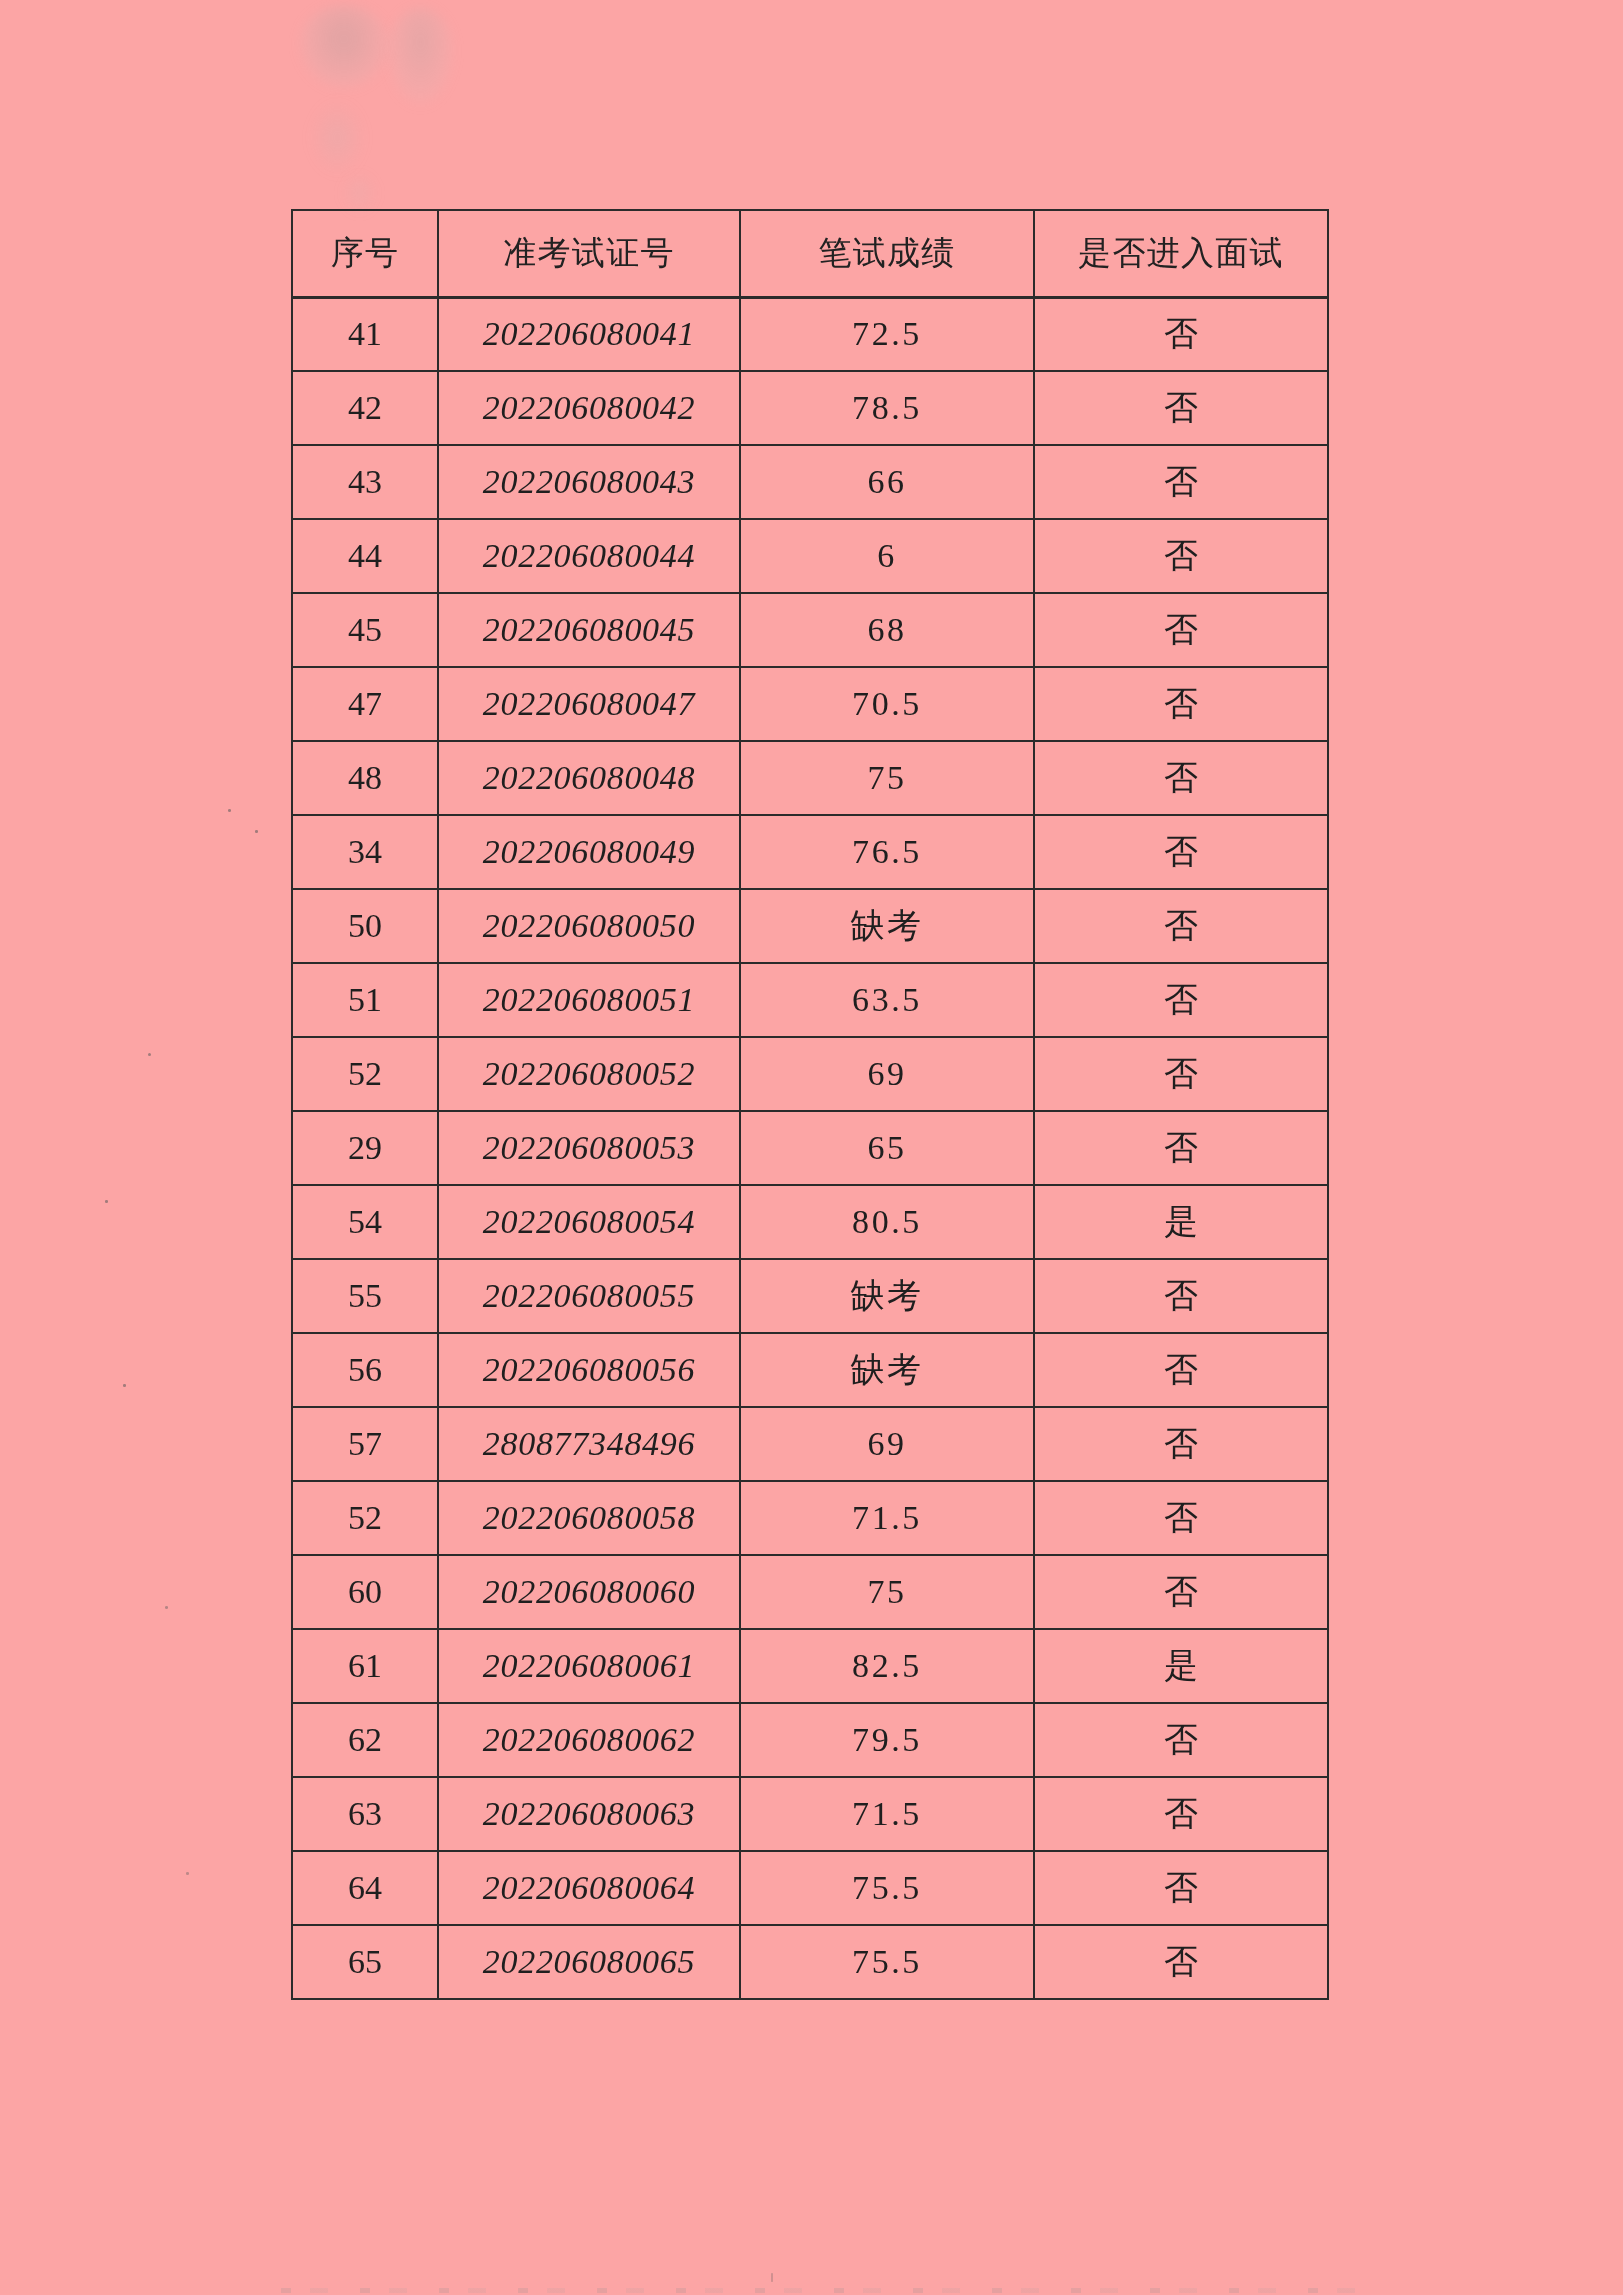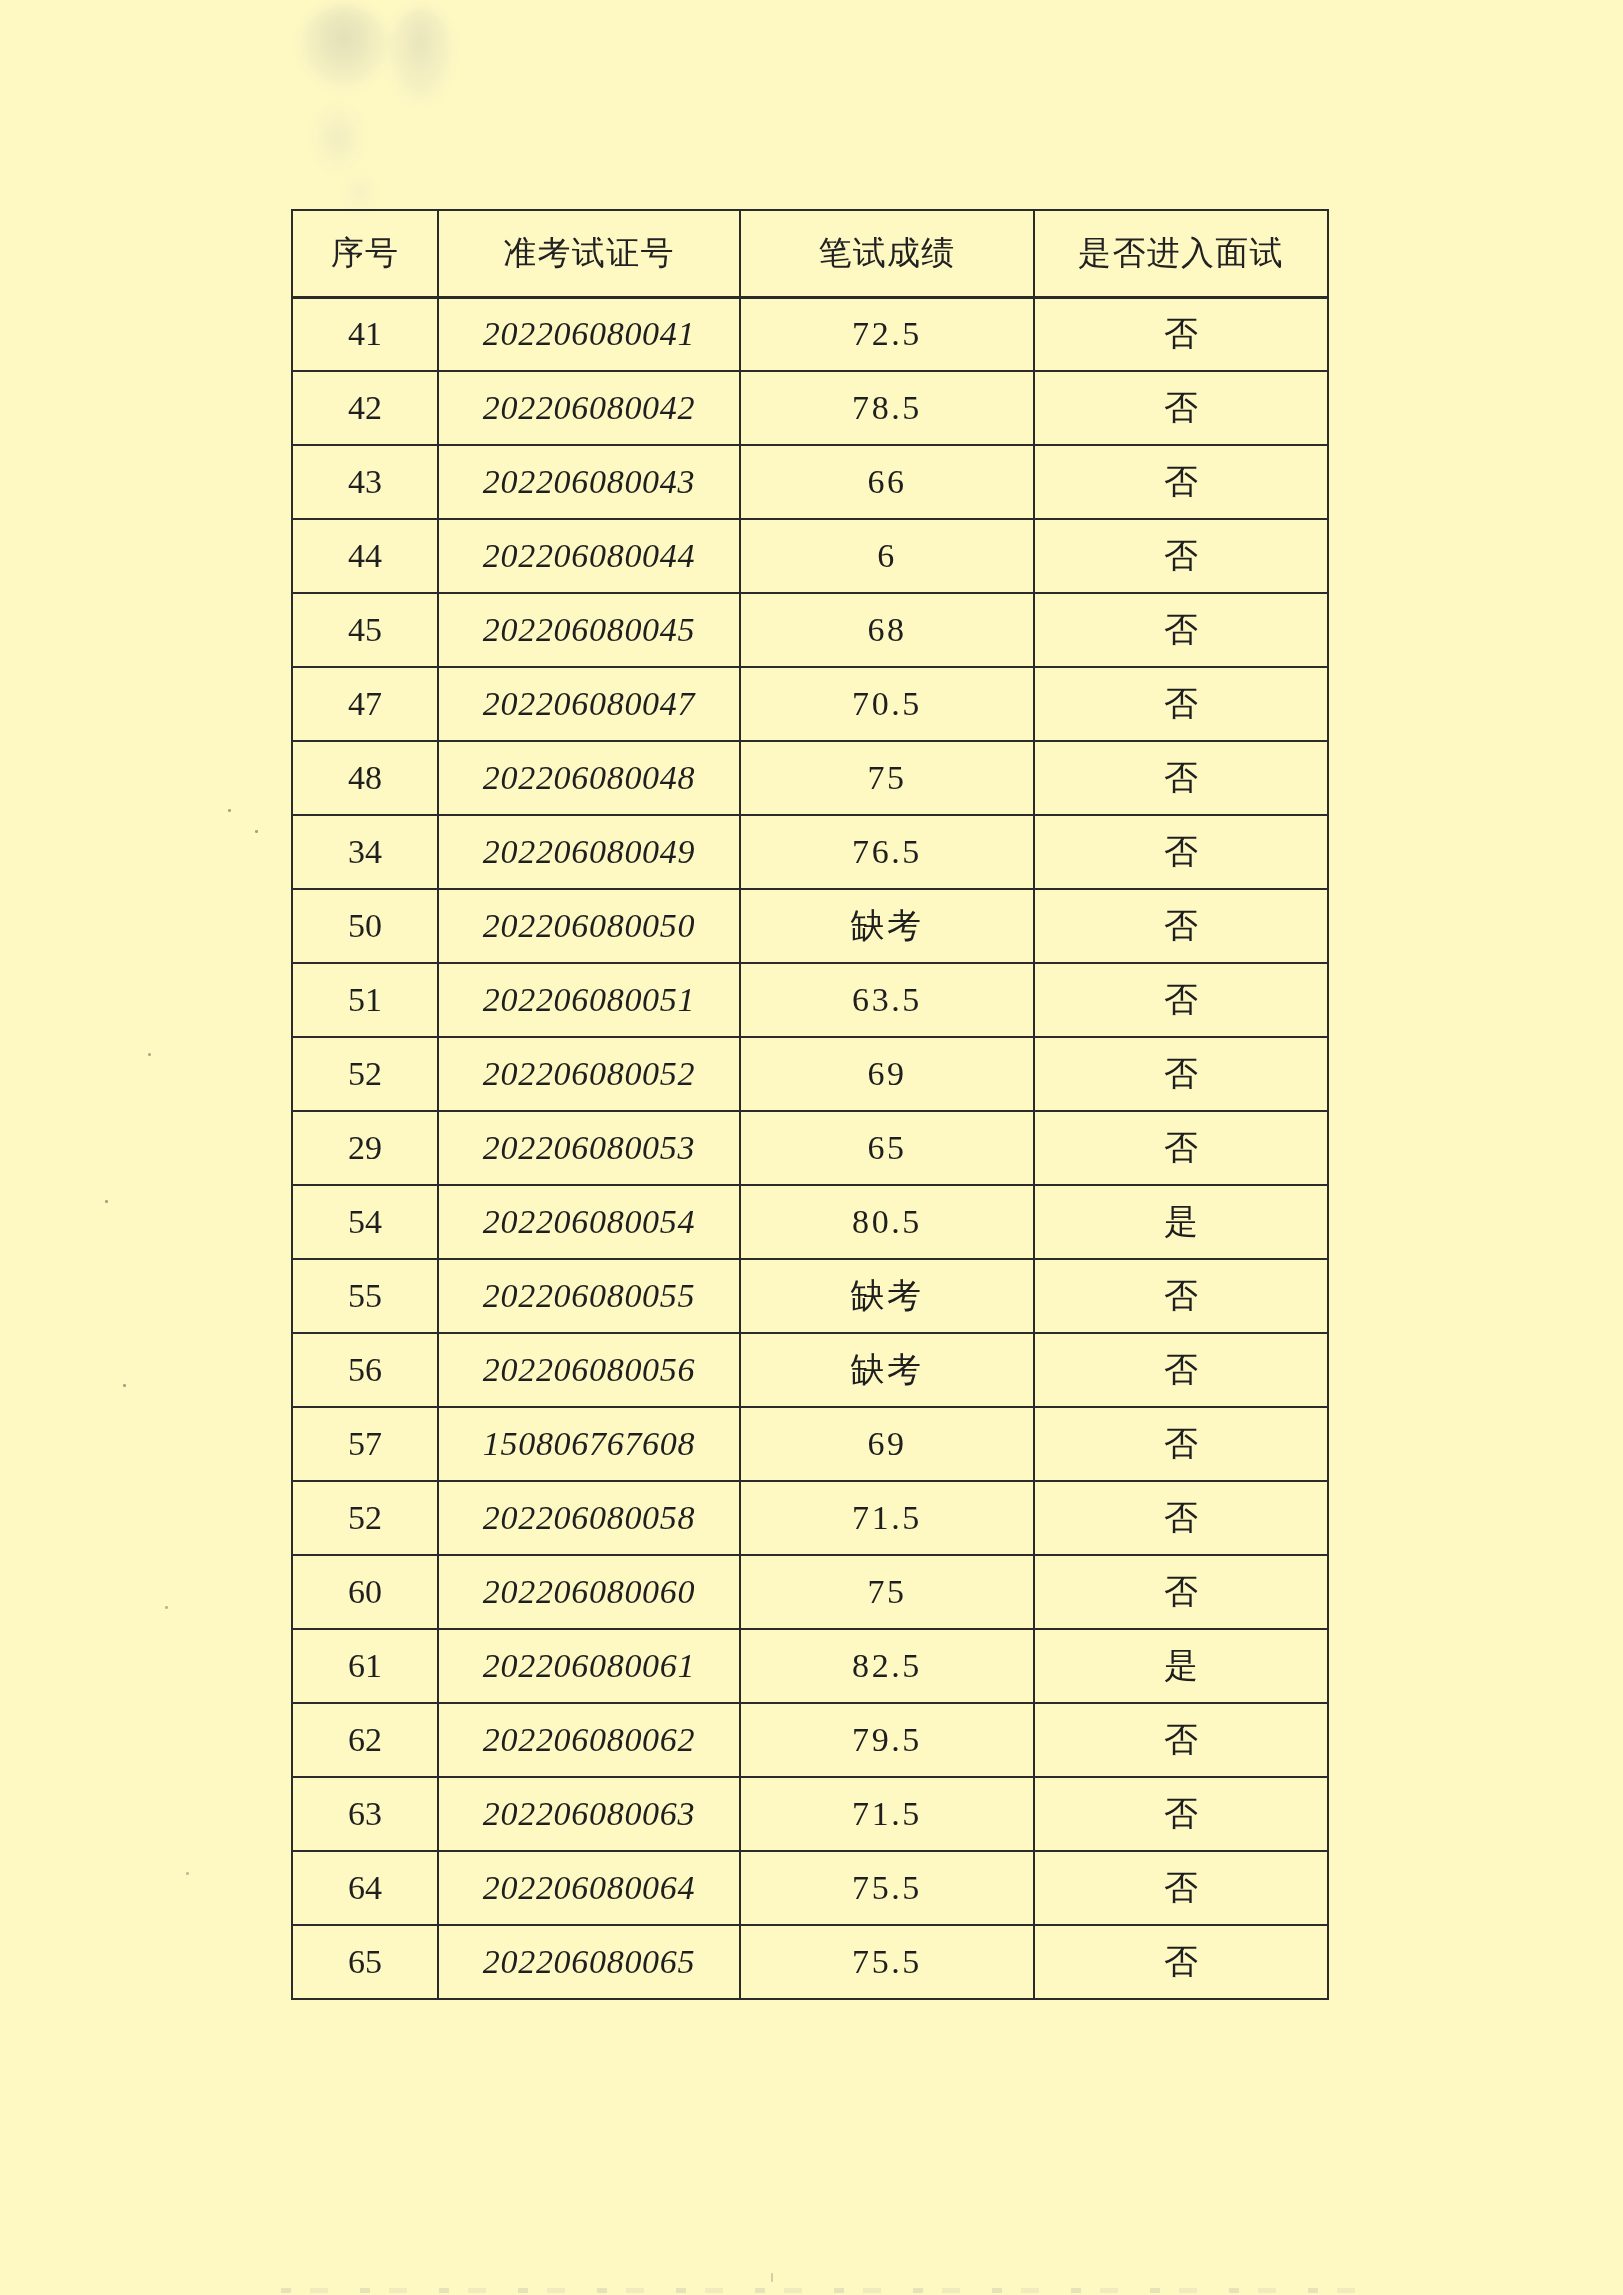--- a/index.html
+++ b/index.html
@@ -11,21 +11,21 @@
     position: relative;
     width: 1623px;
     height: 2295px;
     overflow: hidden;
     font-family: "Liberation Serif", "DejaVu Serif", serif;
     color: #1e1e1e;
   }
   .page {
     position: absolute;
     inset: 0;
-    background: #fef9c3;
+    background: #fca5a5;
   }
   table.results {
     position: absolute;
     left: 291px;
     top: 209px;
     width: 1035px;
     border-collapse: collapse;
     table-layout: fixed;
     border: 2.6px solid #2b2b2b;
     background: transparent;
@@ -206,21 +206,21 @@
       <td class="c-interview">否</td>
     </tr>
         <tr>
       <td class="c-no">56</td>
       <td class="c-ticket">202206080056</td>
       <td class="c-score">缺考</td>
       <td class="c-interview">否</td>
     </tr>
         <tr>
       <td class="c-no">57</td>
-      <td class="c-ticket">150806767608</td>
+      <td class="c-ticket">280877348496</td>
       <td class="c-score">69</td>
       <td class="c-interview">否</td>
     </tr>
         <tr>
       <td class="c-no">52</td>
       <td class="c-ticket">202206080058</td>
       <td class="c-score">71.5</td>
       <td class="c-interview">否</td>
     </tr>
         <tr>

